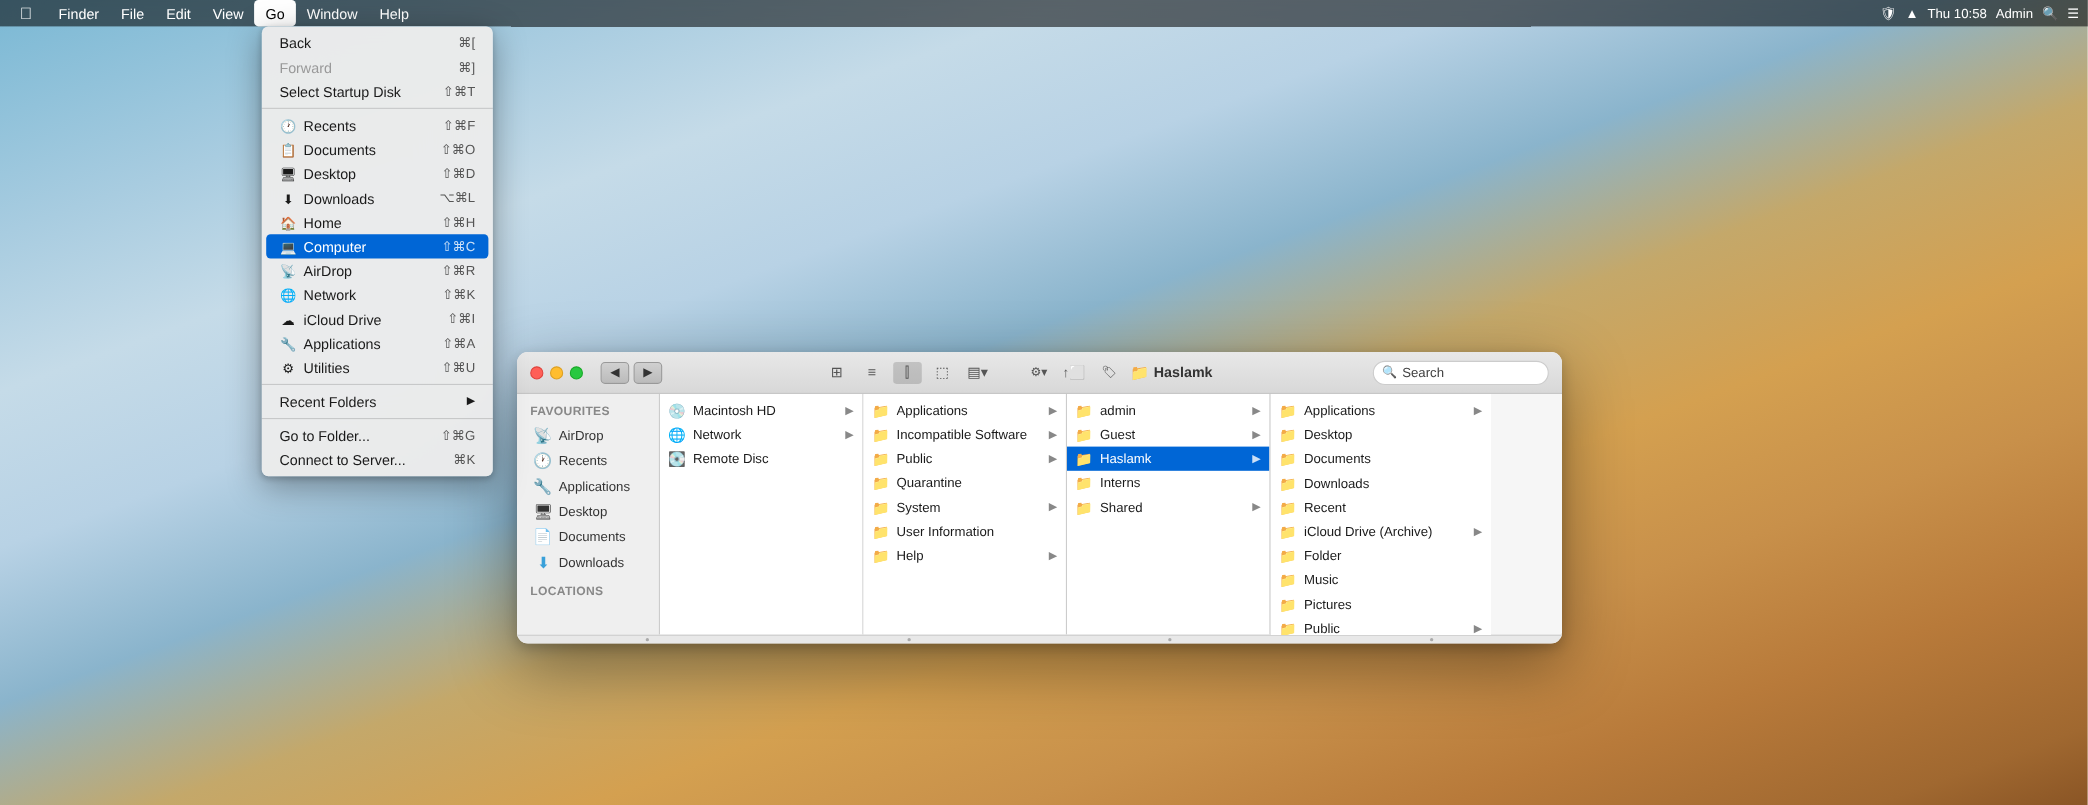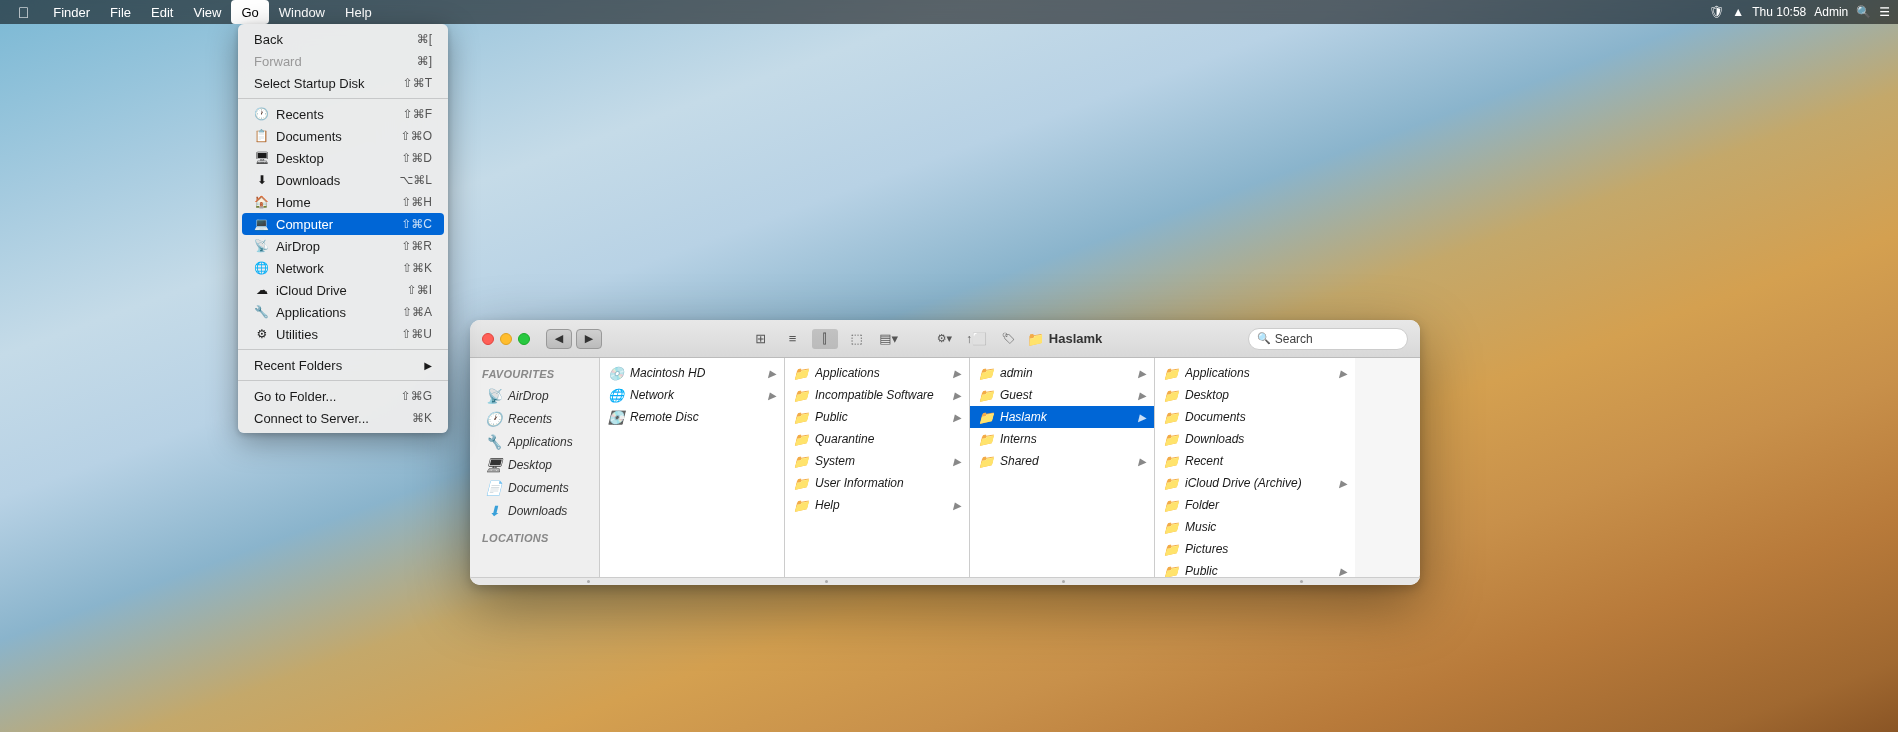--- a/index.html
+++ b/index.html
@@ -88,21 +88,21 @@
       backdrop-filter: blur(30px);
       border-radius: 6px;
       box-shadow: 0 8px 30px rgba(0,0,0,0.35), 0 2px 6px rgba(0,0,0,0.2);
       width: 210px;
       padding: 4px 0;
       z-index: 2000;
       font-size: 13px;
     }
     .menu-item {
       display: flex;
-      align-items: center;
+      align-items: flex-start;
       padding: 4px 16px;
       cursor: default;
       color: #1a1a1a;
       height: 22px;
       position: relative;
     }
     .menu-item.highlighted {
       background: #0066d6;
       color: white;
       border-radius: 4px;
@@ -244,21 +244,20 @@
       gap: 4px;
       font-size: 12px;
       color: #999;
     }
 
     
     .finder-body {
       display: flex;
       flex: 1;
       overflow: hidden;
-      font-style: italic;
     }
 
     
     .sidebar {
       width: 130px;
       background: rgba(238,238,238,0.95);
       border-right: 1px solid #ccc;
       padding: 8px 0;
       overflow-y: auto;
     }

